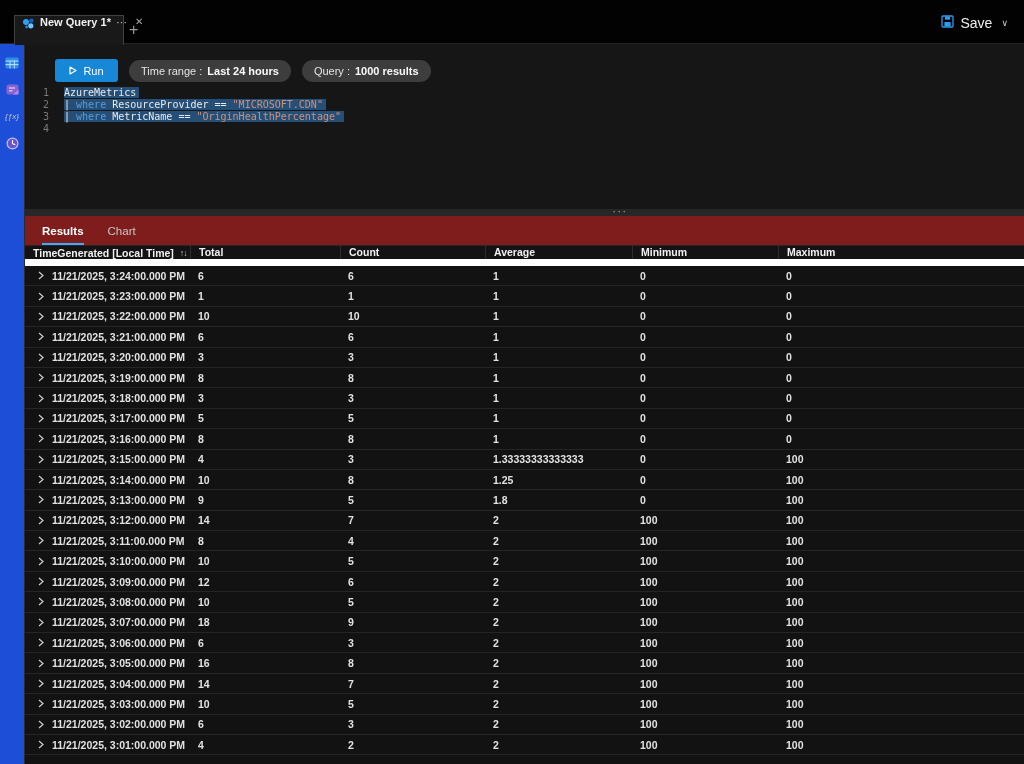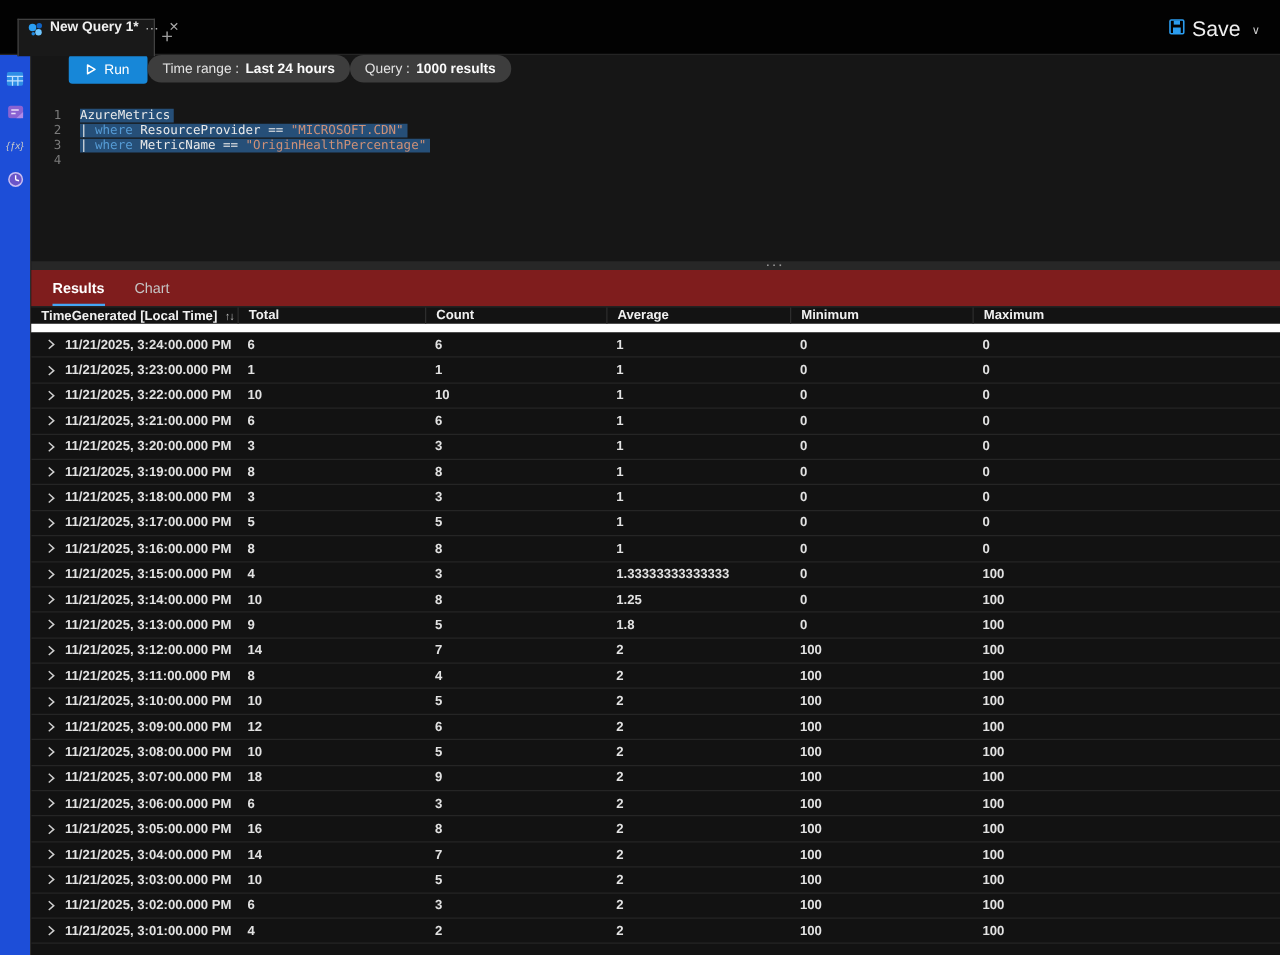--- a/index.html
+++ b/index.html
@@ -11,36 +11,36 @@
   .topbar { position:absolute; top:0; left:0; right:0; height:44px; background:#020202;
     border-bottom:1px solid #242424; z-index:2; }
   .tab { position:absolute; left:14px; top:15px; height:30px; width:110px; background:#191919;
     border:1px solid #414141; border-bottom:none; display:flex; align-items:flex-start;
     padding:0 7px; gap:5px; z-index:3; }
   .tab-title { font-size:11px; font-weight:700; color:#f1f1f1; white-space:nowrap; flex:1; }
   .tab-dots { color:#b3b3b3; font-size:11px; letter-spacing:1px; }
   .tab-close { color:#a8a8a8; font-size:10px; margin-left:2px; }
   .newtab { position:absolute; left:129px; top:21px; color:#9c9c9c; font-size:16px; font-weight:400; }
   .save-group { position:absolute; right:16px; top:14px; display:flex; align-items:center; gap:6px; }
-  .save-label { color:#efefef; font-size:17px; }
+  .save-label { color:#efefef; font-size:14px; }
   .save-chevron { color:#cfcfcf; font-size:9px; margin-left:3px; }
 
   
   .main { position:absolute; top:44px; left:0; right:0; bottom:0; }
   .sidebar { position:absolute; left:0; top:0; bottom:0; width:25px; background:#1d4ed8;
     border-right:1px solid #2c2c2c; display:flex; flex-direction:column; align-items:center;
     padding-top:11px; gap:12px; }
   .side-icon { width:15px; height:15px; display:flex; align-items:center; justify-content:center; }
   .fx-glyph { font-size:8px; color:#c9c9c9; font-style:italic; white-space:nowrap; }
 
   .content { position:absolute; left:25px; top:0; right:0; bottom:0; background:#161616;
     display:flex; flex-direction:column; }
 
   
-  .toolbar { height:38px; flex:none; display:flex; align-items:flex-start; padding-left:30px; }
+  .toolbar { height:38px; flex:none; display:flex; align-items:flex-end; padding-left:30px; gap:11px; }
   .run-btn { height:23px; width:63px; background:#1787d8; border-radius:3px; color:#fff;
     display:flex; align-items:center; justify-content:center; gap:6px; font-size:11px; border:none; }
   .pill { height:22px; background:#3d3d3d; border-radius:11px; display:flex; align-items:center;
     padding:0 12px; font-size:11px; color:#e3e3e3; gap:5px; border:none; }
   .pill b { color:#fafafa; }
 
   
   .editor { height:127px; flex:none; font-family:"DejaVu Sans Mono", monospace; font-size:10px;
     line-height:12px; padding-top:5px; }
   .code-line { display:flex; }

